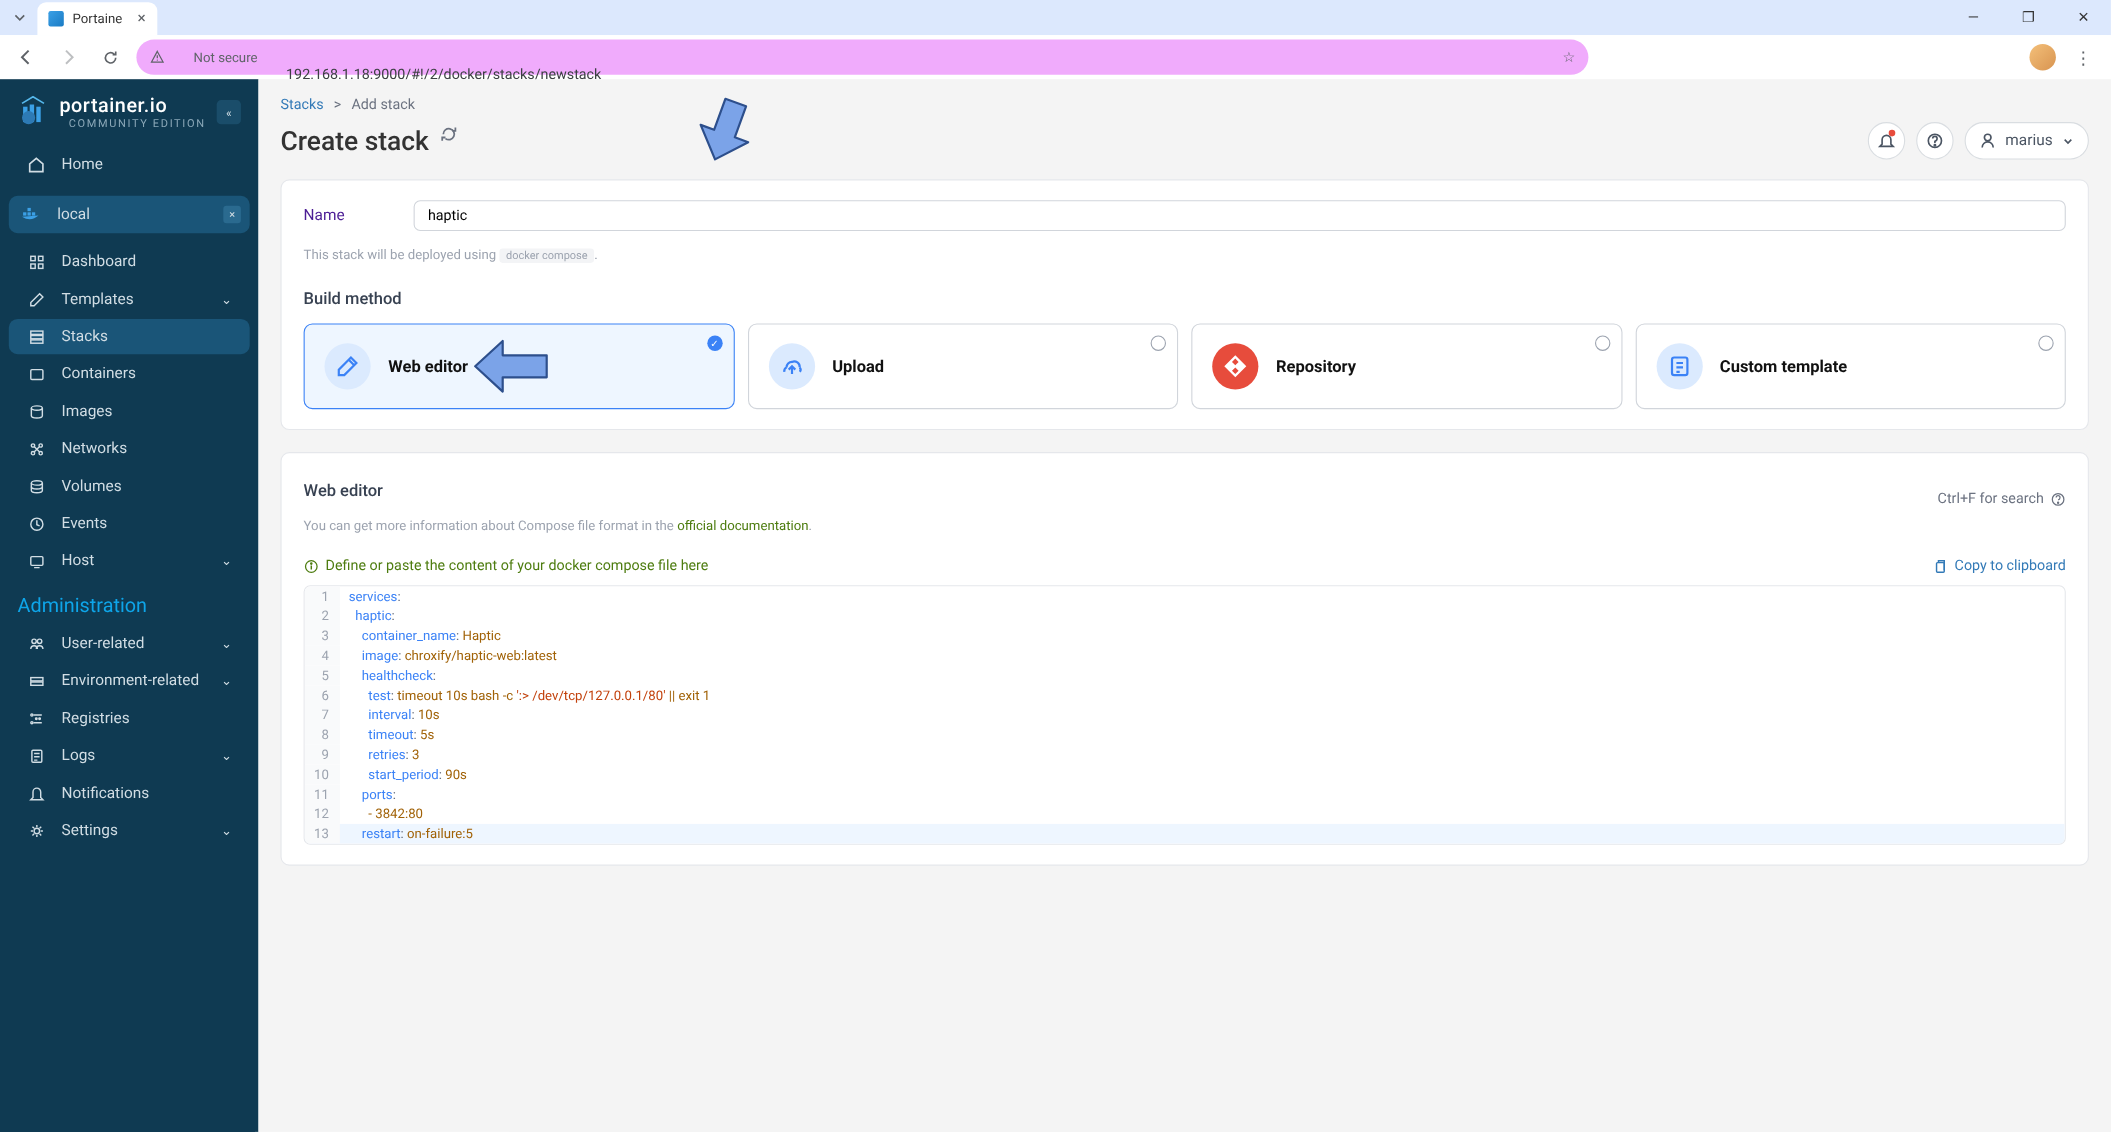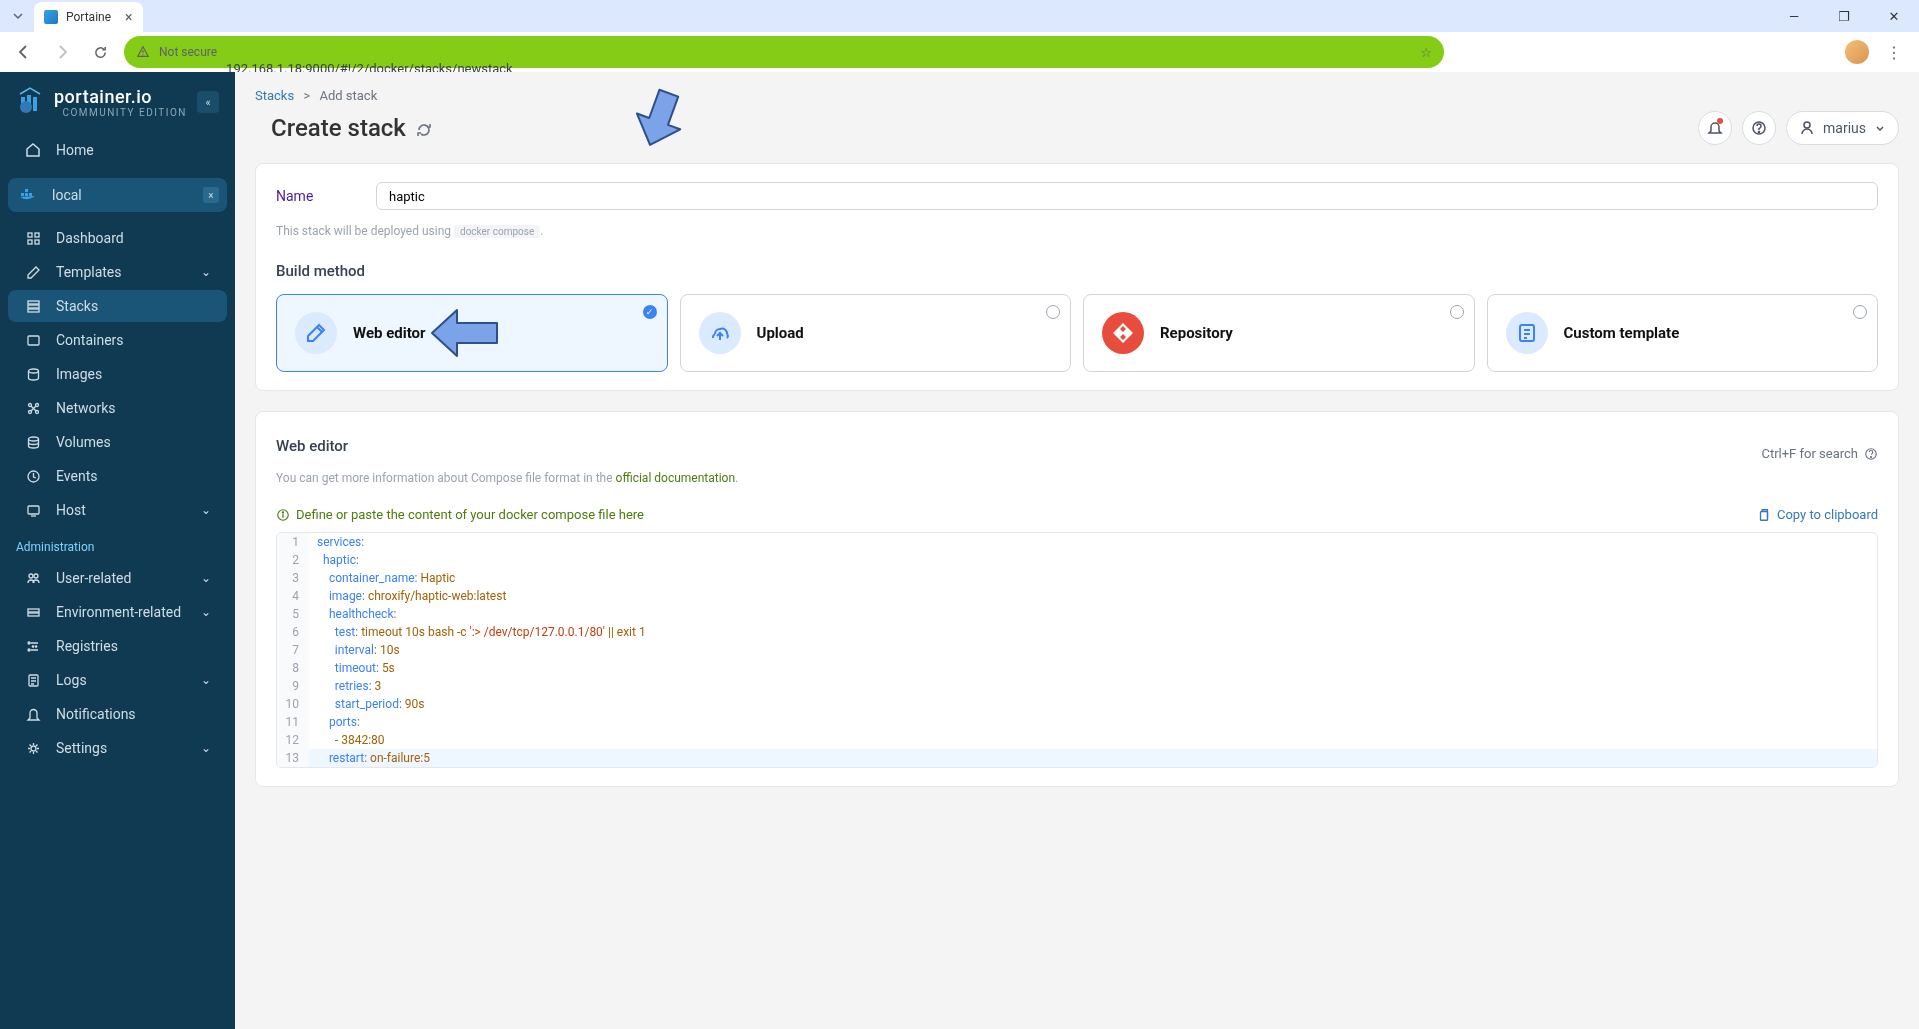--- a/index.html
+++ b/index.html
@@ -9,21 +9,21 @@
 .titlebar-left { display: flex; align-items: center; gap: 6px; }
 .chevron-tab { width: 20px; height: 20px; display: flex; align-items: center; justify-content: center; color: #5f6368; cursor: pointer; }
 .browser-tab { background: #fff; border-radius: 8px 8px 0 0; height: 30px; display: flex; align-items: center; padding: 0 10px; gap: 8px; font-size: 12px; color: #333; margin-top: 2px; }
 .favicon { width: 14px; height: 14px; background: linear-gradient(135deg, #3ba0e6, #1a7bc4); border-radius: 2px; }
 .tab-close { font-size: 14px; color: #5f6368; cursor: pointer; margin-left: 6px; }
 .titlebar-right { display: flex; gap: 16px; }
 .win-btn { width: 34px; height: 28px; display: flex; align-items: center; justify-content: center; color: #333; cursor: pointer; font-size: 13px; }
 
 .toolbar { height: 40px; background: #fff; display: flex; align-items: center; padding: 0 10px; gap: 10px; }
 .nav-btn { width: 28px; height: 28px; display: flex; align-items: center; justify-content: center; color: #5f6368; cursor: pointer; border-radius: 14px; }
-.url-bar { flex: 1; height: 32px; background: #84cc16; border-radius: 16px; display: flex; align-items: center; padding: 0 12px; gap: 9px; font-size: 13px; color: #5f6368; max-width: 1320px; }
+.url-bar { flex: 1; height: 32px; background: #f0abfc; border-radius: 16px; display: flex; align-items: center; padding: 0 12px; gap: 26px; font-size: 13px; color: #5f6368; max-width: 1320px; }
 .url-secure { font-size: 12px; }
 .url-text { color: #3c4043; margin-top: 32px; }
 .url-star { margin-left: auto; }
 .profile-avatar { width: 24px; height: 24px; border-radius: 50%; background: linear-gradient(135deg, #f4c07a, #d89450); margin-left: auto; }
 .menu-dots { width: 30px; display: flex; align-items: center; justify-content: center; color: #5f6368; cursor: pointer; }
 
 .app { display: flex; height: calc(100vh - 72px); }
 
 .sidebar { width: 235px; background: #0f3a52; color: #d1dde4; display: flex; flex-direction: column; font-size: 14px; }
 .logo-row { display: flex; align-items: center; padding: 14px 16px; gap: 10px; }
@@ -32,27 +32,27 @@
 .logo-title { font-size: 18px; font-weight: 500; color: #fff; letter-spacing: 0.5px; }
 .logo-sub { font-size: 10px; letter-spacing: 1.5px; color: #8ba8b8; text-align: right; }
 .collapse-btn { width: 22px; height: 22px; background: #1a4d6a; border-radius: 4px; display: flex; align-items: center; justify-content: center; color: #d1dde4; cursor: pointer; font-size: 11px; }
 
 .side-item { display: flex; align-items: center; padding: 8px 16px; gap: 14px; cursor: pointer; border-radius: 8px; margin: 2px 8px; }
 .side-item.active { background: #1a5578; }
 .side-item.env { background: #1a5578; margin: 10px 8px 8px 8px; padding: 9px 12px; position: relative; }
 .side-item.env .close-env { position: absolute; right: 8px; width: 16px; height: 16px; background: #2a6a8f; border-radius: 3px; display: flex; align-items: center; justify-content: center; font-size: 10px; }
 .side-icon { width: 18px; display: flex; justify-content: center; }
 .side-chevron { margin-left: auto; font-size: 12px; }
-.section-label { padding: 12px 16px 6px; font-size: 12px; color: #7dd3fc; }
+.section-label { padding: 12px 16px 6px; font-size: 18px; color: #0ea5e9; }
 
 .main { flex: 1; background: #f4f4f4; overflow-y: auto; position: relative; }
 .breadcrumb { padding: 16px 20px 8px; font-size: 13px; color: #6b7280; }
 .breadcrumb a { color: #337ab7; text-decoration: none; }
 .page-header { display: flex; align-items: center; padding: 0 20px 18px; }
-.page-title { font-size: 24px; font-weight: 500; color: #333; display: flex; align-items: flex-end; gap: 10px; margin-left: 16px; }
+.page-title { font-size: 24px; font-weight: 500; color: #333; display: flex; align-items: flex-start; gap: 10px; }
 .reload-icon { font-size: 16px; color: #6b7280; }
 .header-actions { margin-left: auto; display: flex; gap: 10px; align-items: center; }
 .icon-btn { width: 34px; height: 34px; border: 1px solid #d9dde1; border-radius: 50%; background: #fff; display: flex; align-items: center; justify-content: center; color: #4b5563; cursor: pointer; position: relative; }
 .notif-dot { position: absolute; top: 6px; right: 8px; width: 6px; height: 6px; background: #e74c3c; border-radius: 50%; }
 .user-btn { height: 34px; border: 1px solid #d9dde1; border-radius: 17px; background: #fff; display: flex; align-items: center; gap: 8px; padding: 0 12px; color: #4b5563; cursor: pointer; font-size: 14px; }
 
 .content-card { background: #fff; border: 1px solid #e5e7eb; border-radius: 8px; margin: 0 20px 20px; padding: 18px 20px; }
 .form-row { display: flex; align-items: center; gap: 30px; }
 .form-label { width: 70px; font-size: 14px; color: #4c1d95; }
 .form-input { flex: 1; height: 28px; border: 1px solid #d1d5db; border-radius: 6px; padding: 0 12px; font-size: 13px; background: #fff; }

